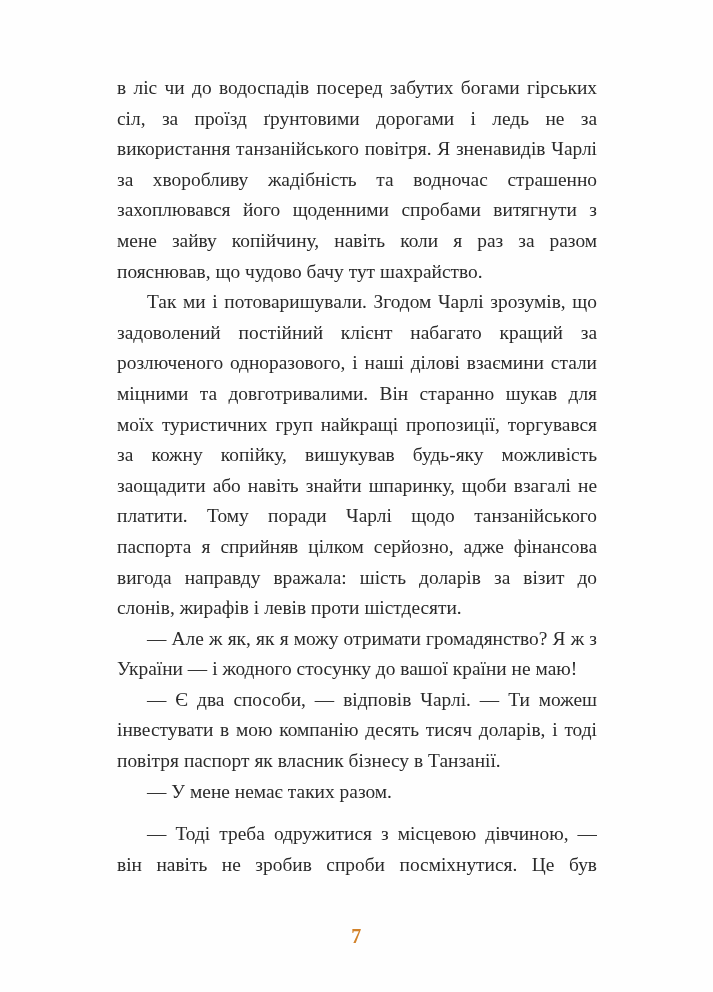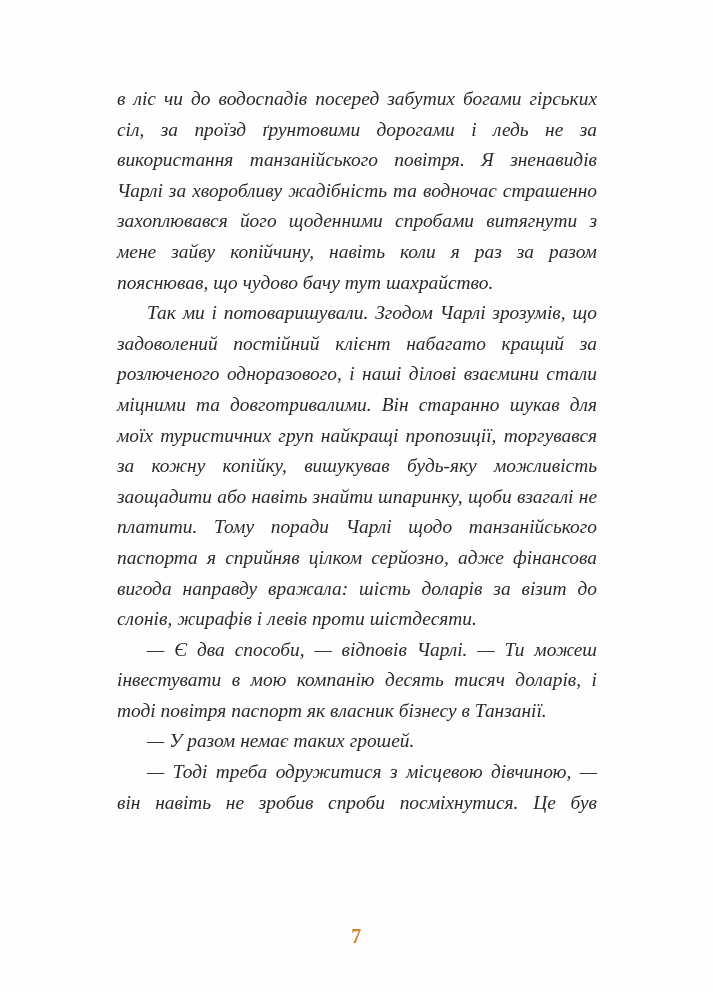--- a/index.html
+++ b/index.html
@@ -20,23 +20,22 @@
     position: relative;
     width: 713px;
     height: 992px;
     background: #fefefe;
     box-sizing: border-box;
   }
 
   #text-column {
     position: absolute;
     left: 117px;
-    top: 84px;
+    top: 73px;
     width: 480px;
-    font-style: italic;
   }
 
   .para {
     margin: 0;
     padding: 0;
     font-size: 19.4px;
     line-height: 30.6px;
     text-align: justify;
     text-justify: inter-word;
     text-indent: 0;
@@ -45,20 +44,21 @@
     word-spacing: 0.1px;
   }
 
   .para.indented {
     text-indent: 30px;
   }
 
   
   .para.full-justify {
     text-align: justify;
+    margin-top: 12px;
   }
   .para.full-justify::after {
     content: "";
     display: inline-block;
     width: 100%;
   }
 
   #folio {
     position: absolute;
     left: 0;
@@ -73,20 +73,21 @@
   }
 </style>
 </head>
 <body>
 
 <div id="page">
 
   <div id="text-column">
     <p class="para">в ліс чи до водоспадів посеред забутих богами гірських сіл, за проїзд ґрунтовими дорогами і ледь не за використання танзанійського повітря. Я зненавидів Чарлі за хворобливу жадібність та водночас страшенно захоплювався його щоденними спробами витягнути з мене зайву копійчину, навіть коли я раз за разом пояснював, що чудово бачу тут шахрайство.</p>
     <p class="para indented">Так ми і потоваришували. Згодом Чарлі зрозумів, що задоволений постійний клієнт набагато кращий за розлюченого одноразового, і наші ділові взаємини стали міцними та довготривалими. Він старанно шукав для моїх туристичних груп найкращі пропозиції, торгувався за кожну копійку, вишукував будь-яку можливість заощадити або навіть знайти шпаринку, щоби взагалі не платити. Тому поради Чарлі щодо танзанійського паспорта я сприйняв цілком серйозно, адже фінансова вигода направду вражала: шість доларів за візит до слонів, жирафів і левів проти шістдесяти.</p>
+    <p class="para indented">— Але ж як, як я можу отримати громадянство? Я ж з України — і жодного стосунку до вашої країни не маю!</p>
     <p class="para indented">— Є два способи, — відповів Чарлі. — Ти можеш інвестувати в мою компанію десять тисяч доларів, і тоді повітря паспорт як власник бізнесу в Танзанії.</p>
-    <p class="para indented">— У разом немає таких грошей.</p>
+    <p class="para indented">— У мене немає таких разом.</p>
     <p class="para indented full-justify">— Тоді треба одружитися з місцевою дівчиною, — він навіть не зробив спроби посміхнутися. Це був</p>
   </div>
 
   <div id="folio">7</div>
 
 </div>
 
 </body></html>

